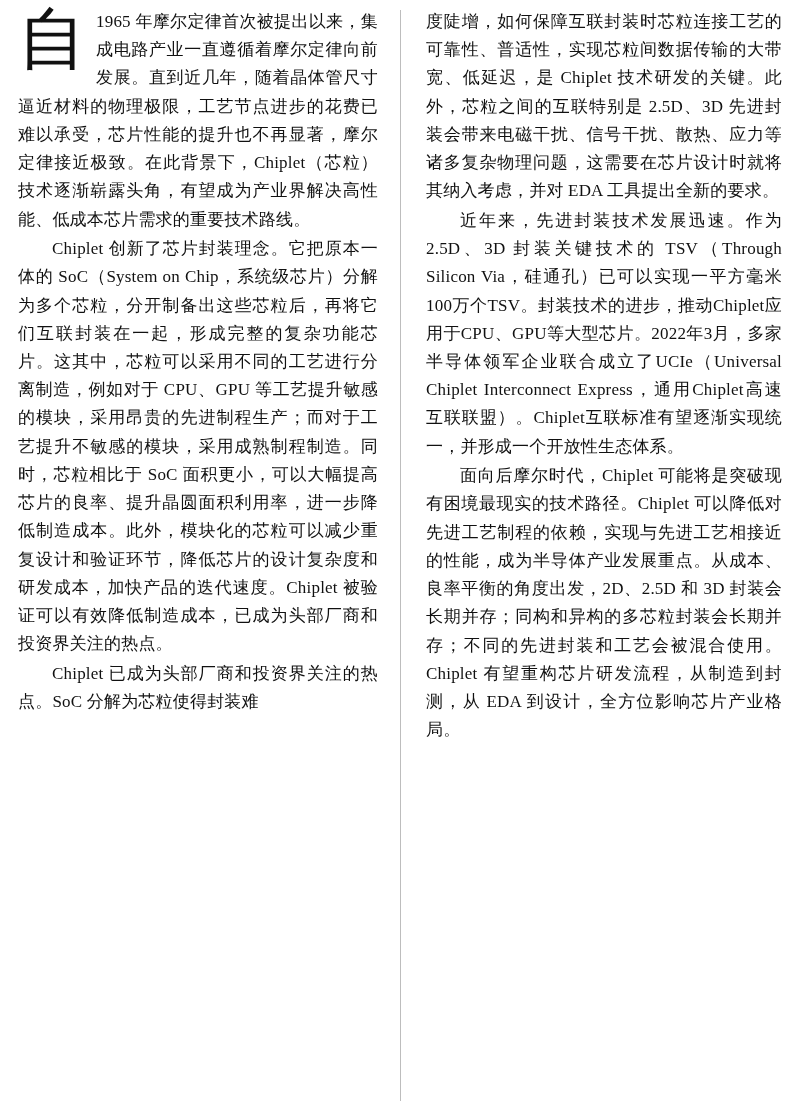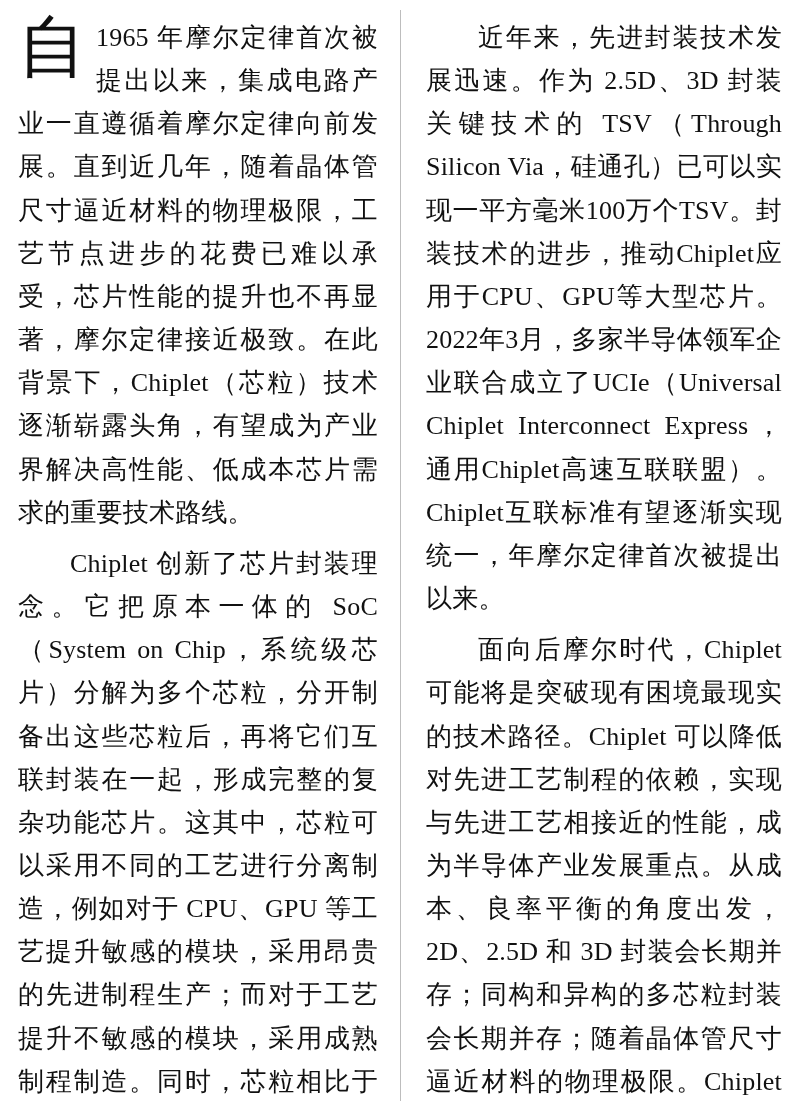--- a/index.html
+++ b/index.html
@@ -40,22 +40,22 @@
   }
   .divider {
     position: absolute;
     left: 50%;
     top: 10px;
     bottom: 6px;
     width: 1px;
     background: #bdbdbd;
   }
   p {
-    margin: 8px 0 0.08em 0;
-    font-size: 26px;
+    margin: 0 0 0.08em 0;
+    font-size: 17px;
     line-height: 1.66;
     text-align: justify;
     text-justify: inter-ideograph;
     letter-spacing: 0.2px;
   }
   p.indent {
     text-indent: 2em;
   }
   .dropcap-para {
     position: relative;
@@ -86,18 +86,19 @@
         <span class="dropcap">自</span>
         <p class="first">1965 年摩尔定律首次被提出以来，集成电路产业一直遵循着摩尔定律向前发展。直到近几年，随着晶体管尺寸逼近材料的物理极限，工艺节点进步的花费已难以承受，芯片性能的提升也不再显著，摩尔定律接近极致。在此背景下，Chiplet（芯粒）技术逐渐崭露头角，有望成为产业界解决高性能、低成本芯片需求的重要技术路线。</p>
       </div>
       <p class="indent">Chiplet 创新了芯片封装理念。它把原本一体的 SoC（System on Chip，系统级芯片）分解为多个芯粒，分开制备出这些芯粒后，再将它们互联封装在一起，形成完整的复杂功能芯片。这其中，芯粒可以采用不同的工艺进行分离制造，例如对于 CPU、GPU 等工艺提升敏感的模块，采用昂贵的先进制程生产；而对于工艺提升不敏感的模块，采用成熟制程制造。同时，芯粒相比于 SoC 面积更小，可以大幅提高芯片的良率、提升晶圆面积利用率，进一步降低制造成本。此外，模块化的芯粒可以减少重复设计和验证环节，降低芯片的设计复杂度和研发成本，加快产品的迭代速度。Chiplet 被验证可以有效降低制造成本，已成为头部厂商和投资界关注的热点。</p>
       <p class="indent">Chiplet 已成为头部厂商和投资界关注的热点。SoC 分解为芯粒使得封装难</p>
     </div>
 
     <div class="divider"></div>
 
     <div class="col col-right">
-      <p class="indent">近年来，先进封装技术发展迅速。作为 2.5D、3D 封装关键技术的 TSV（Through Silicon Via，硅通孔）已可以实现一平方毫米100万个TSV。封装技术的进步，推动Chiplet应用于CPU、GPU等大型芯片。2022年3月，多家半导体领军企业联合成立了UCIe（Universal Chiplet Interconnect Express，通用Chiplet高速互联联盟）。Chiplet互联标准有望逐渐实现统一，年摩尔定律首次被提出以来。</p>
-      <p class="indent">面向后摩尔时代，Chiplet 可能将是突破现有困境最现实的技术路径。Chiplet 可以降低对先进工艺制程的依赖，实现与先进工艺相接近的性能，成为半导体产业发展重点。从成本、良率平衡的角度出发，2D、2.5D 和 3D 封装会长期并存；同构和异构的多芯粒封装会长期并存；随着晶体管尺寸逼近材料的物理极限。Chiplet 有望重构芯片研发流程，从制造到封测，从 EDA 到设计，全方位影响芯片产业格局。</p>
+      <p>度陡增，如何保障互联封装时芯粒连接工艺的可靠性、普适性，实现芯粒间数据传输的大带宽、低延迟，是 Chiplet 技术研发的关键。此外，芯粒之间的互联特别是 2.5D、3D 先进封装会带来电磁干扰、信号干扰、散热、应力等诸多复杂物理问题，这需要在芯片设计时就将其纳入考虑，并对 EDA 工具提出全新的要求。</p>
+      <p class="indent">近年来，先进封装技术发展迅速。作为 2.5D、3D 封装关键技术的 TSV（Through Silicon Via，硅通孔）已可以实现一平方毫米100万个TSV。封装技术的进步，推动Chiplet应用于CPU、GPU等大型芯片。2022年3月，多家半导体领军企业联合成立了UCIe（Universal Chiplet Interconnect Express，通用Chiplet高速互联联盟）。Chiplet互联标准有望逐渐实现统一，并形成一个开放性生态体系。</p>
+      <p class="indent">面向后摩尔时代，Chiplet 可能将是突破现有困境最现实的技术路径。Chiplet 可以降低对先进工艺制程的依赖，实现与先进工艺相接近的性能，成为半导体产业发展重点。从成本、良率平衡的角度出发，2D、2.5D 和 3D 封装会长期并存；同构和异构的多芯粒封装会长期并存；不同的先进封装和工艺会被混合使用。Chiplet 有望重构芯片研发流程，从制造到封测，从 EDA 到设计，全方位影响芯片产业格局。</p>
     </div>
 
   </div>
 </div>
 
 </body></html>

